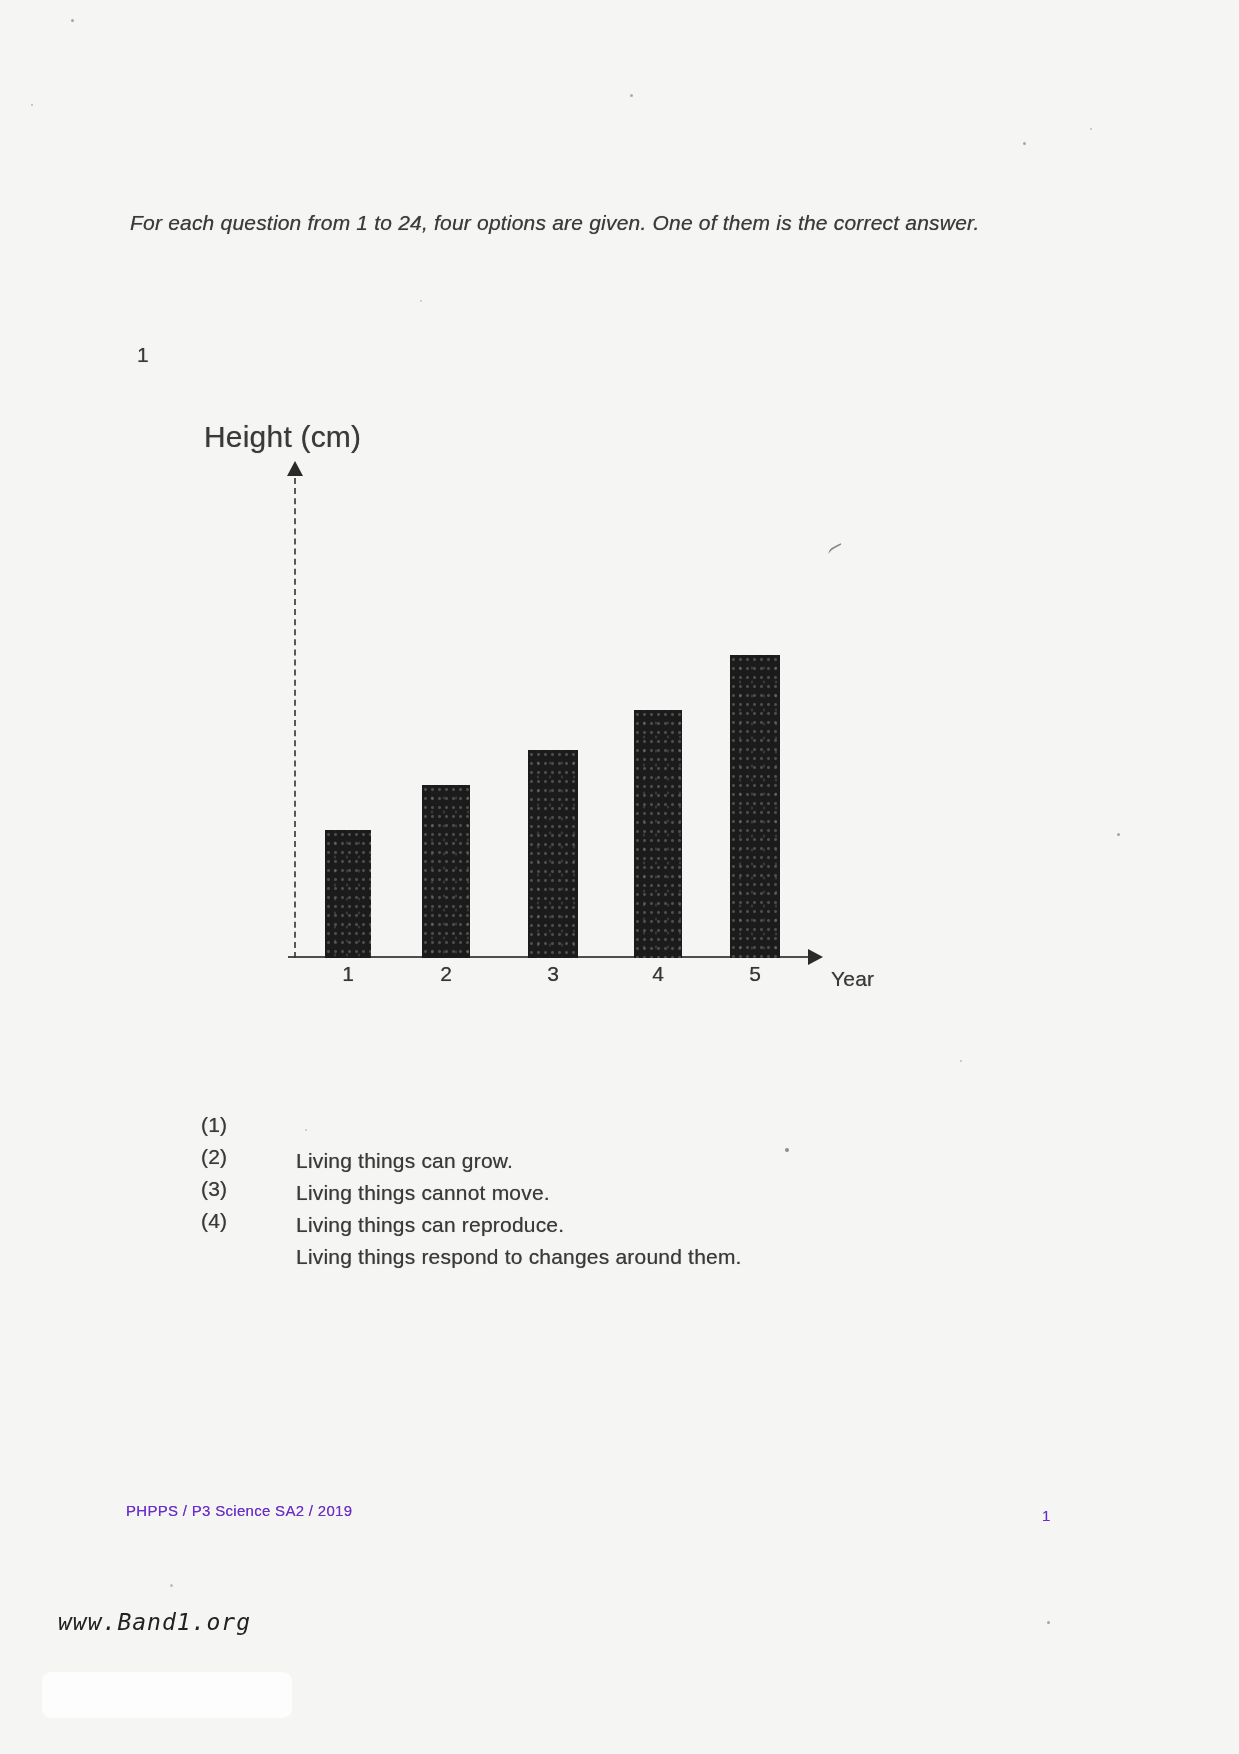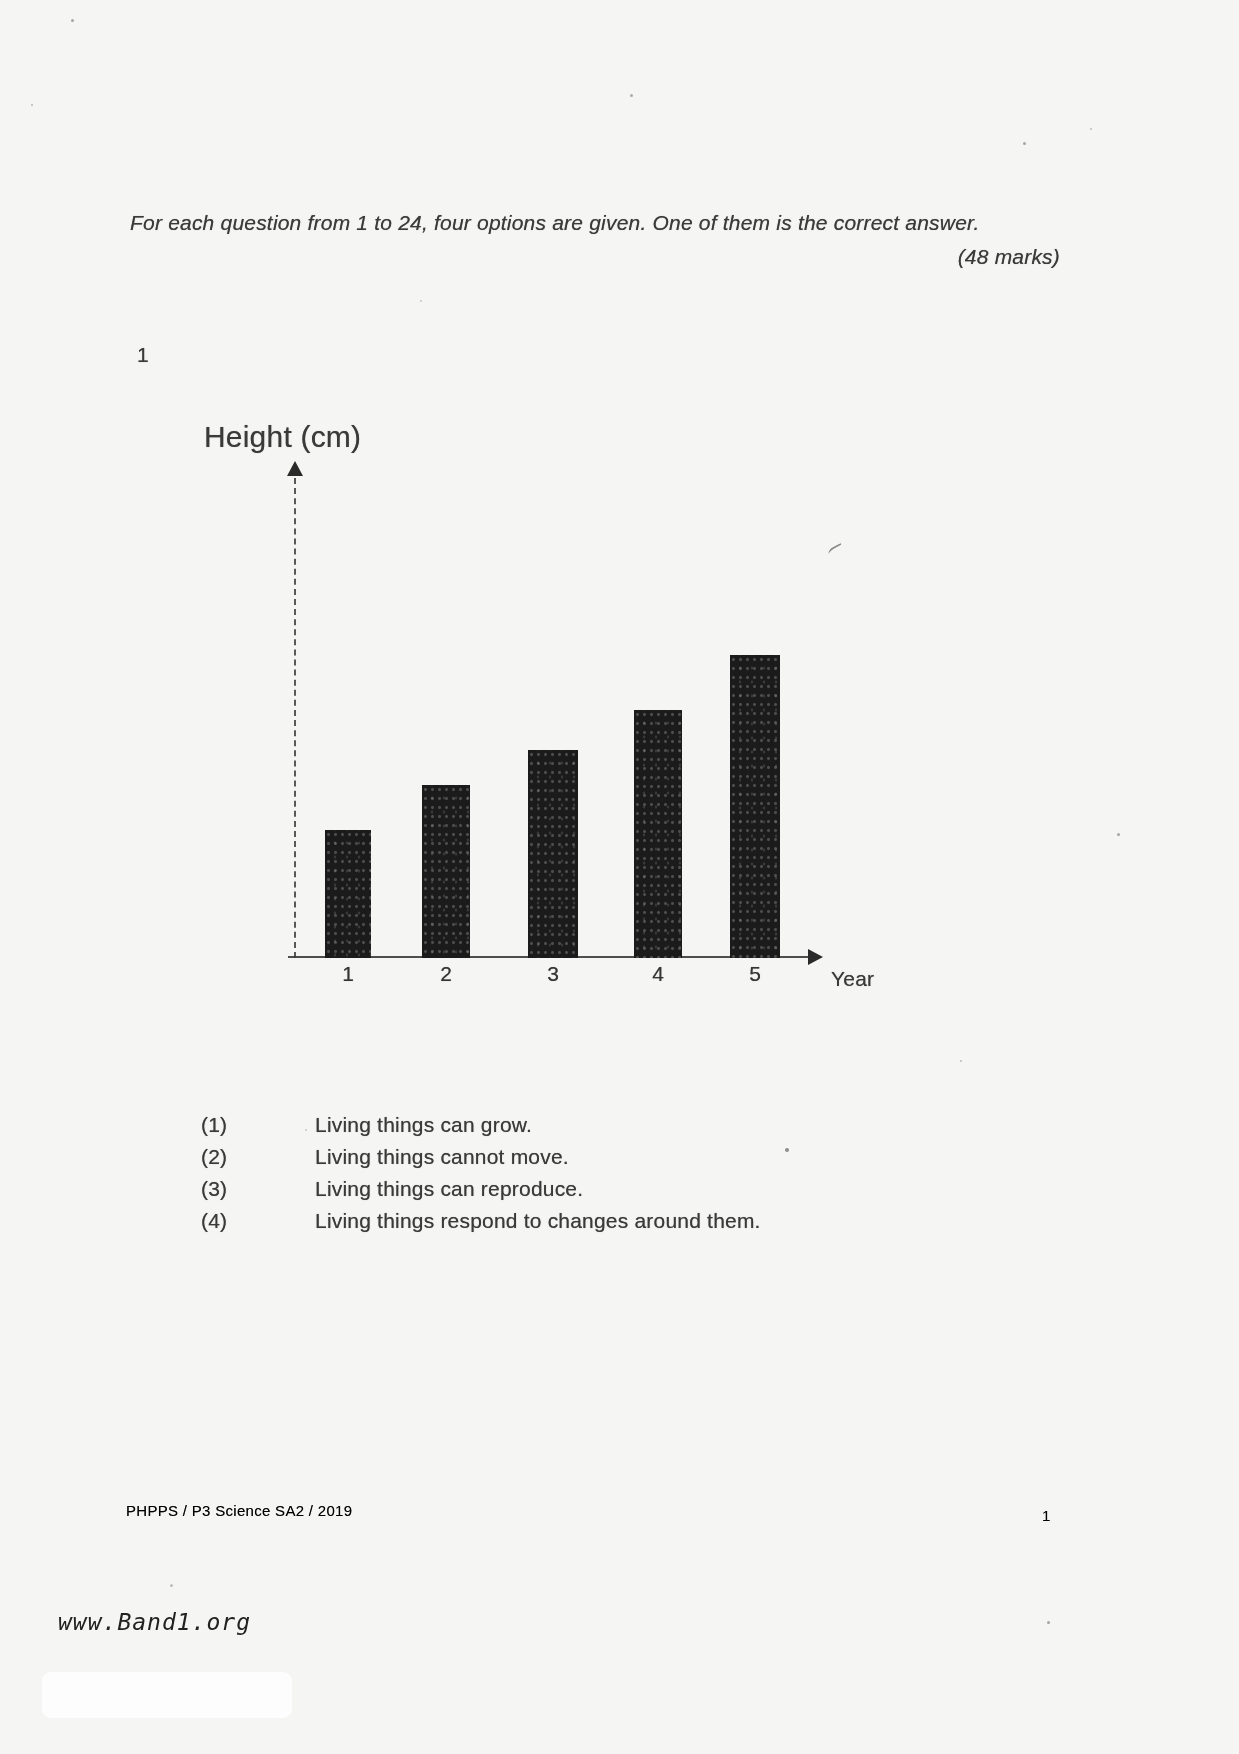--- a/index.html
+++ b/index.html
@@ -60,24 +60,24 @@
   .tick-label{
     position:absolute;top:962px;
     font-size:21px;color:#353535;
     text-shadow:0 0 0.7px rgba(70,70,70,.75);
     transform:translateX(-50%);
   }
   #xlabel{left:831px;top:962px;}
   
   #q1-stem{left:205px;top:1032px;width:862px;text-align:justify;line-height:34px;}
   .opt-label{left:201px;}
-  .opt-text{left:315px;}
+  .opt-text{left:296px;margin-top:36px;}
   
   .footer-txt{
-    position:absolute;font-size:15px;color:#000000;
+    position:absolute;font-size:15px;color:#6d28d9;
     text-shadow:0 0 0.6px rgba(80,80,80,.7);letter-spacing:.3px;white-space:nowrap;
   }
   #footer-left{left:126px;top:1502px;}
   #footer-page{left:1042px;top:1507px;}
   
   #watermark-strip{
     position:absolute;left:42px;top:1672px;width:250px;height:46px;
     background:#fdfdfd;border-radius:9px;
   }
   #watermark-text{
@@ -92,21 +92,20 @@
     transform:rotate(-28deg);opacity:.75;
   }
 </style>
 </head>
 <body>
 
 <div id="paper">
 
   <div id="instructions" class="txt wrap">
     <span style="display:block;">For each question from 1 to 24, four options are given.  One of them is the correct answer.</span>
-    <span id="instr-marks">(48 marks)</span>
   </div>
 
   <div id="q1-number" class="txt">1</div>
 
   <div>
     <div id="ylabel" class="txt">Height (cm)</div>
     <div id="yaxis-arrow"></div>
     <div id="yaxis"></div>
     <div id="xaxis"></div>
     <div id="xaxis-arrow"></div>

